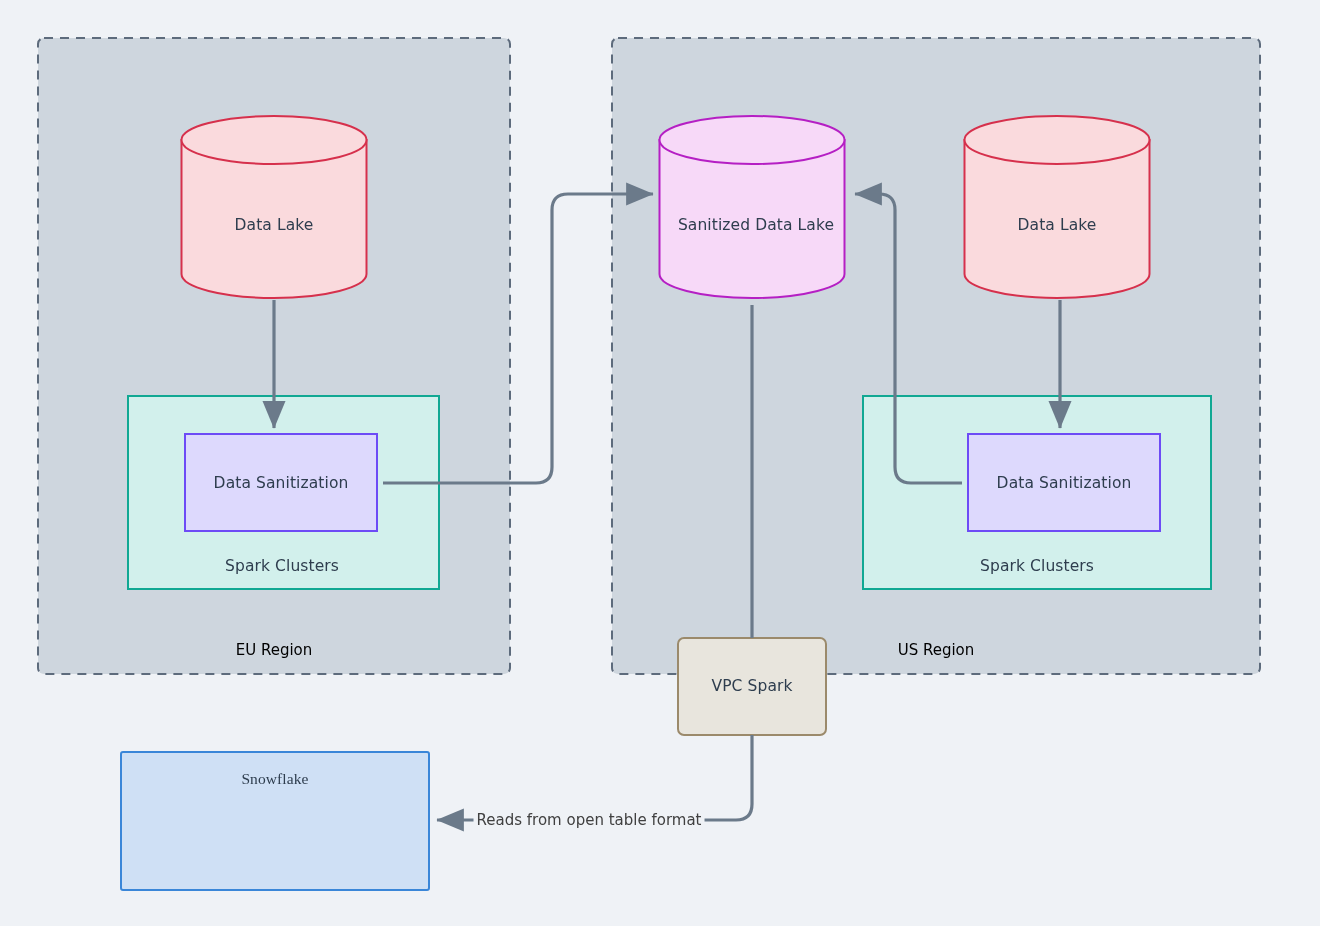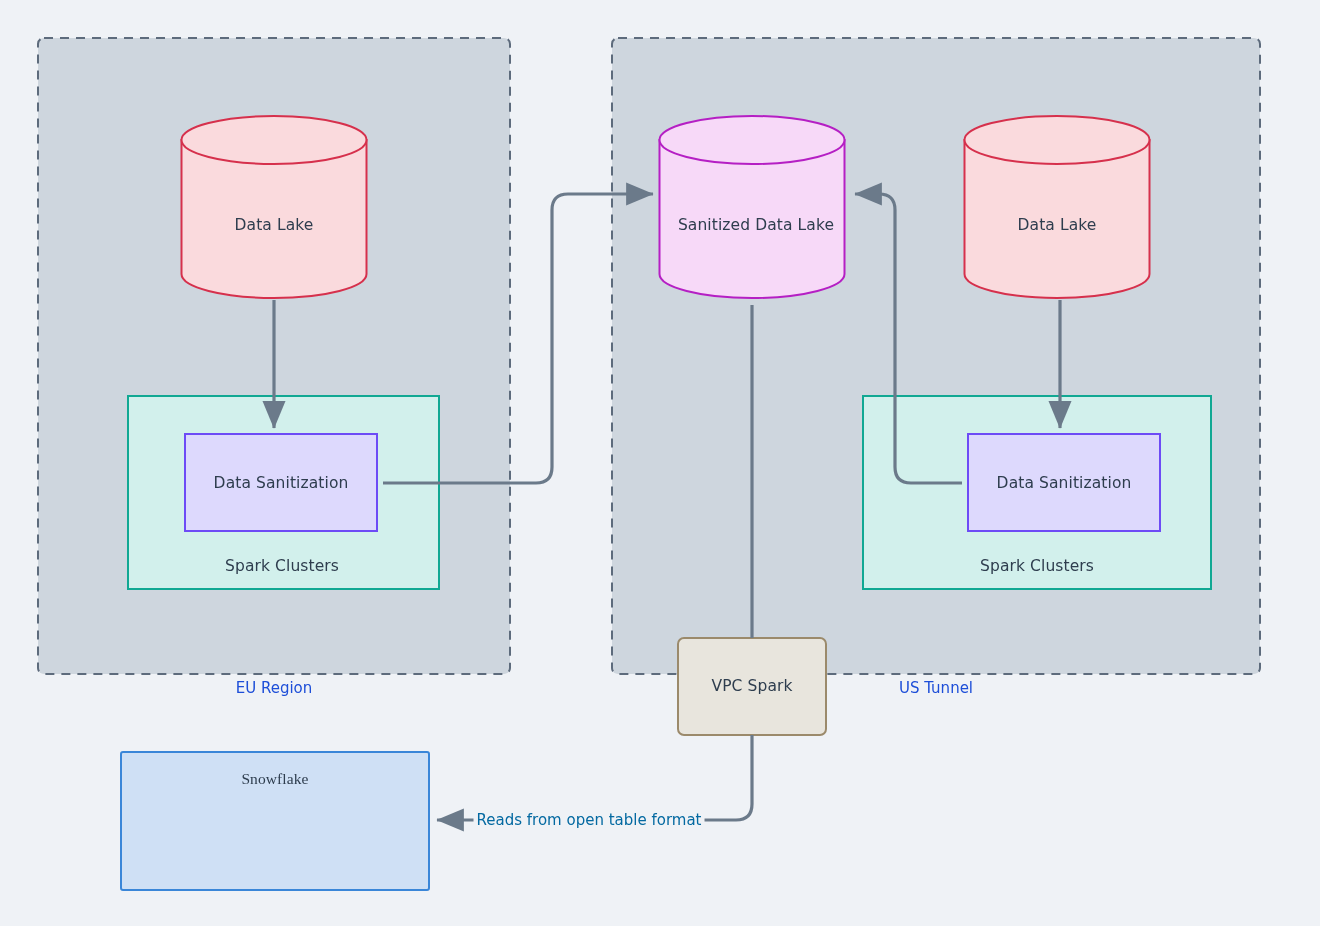--- a/index.html
+++ b/index.html
@@ -25,29 +25,28 @@
     font-size: 15.5px;
     color: #2e3d4e;
     letter-spacing: 0.1px;
     white-space: nowrap;
     transform: translate(-50%, -50%);
     pointer-events: none;
   }
   .region-label {
     position: absolute;
     font-size: 15px;
-    color: #1d4ed8;
+    color: #000000;
     white-space: nowrap;
     transform: translate(-50%, -50%);
-    margin-top: 38px;
   }
   .edge-label {
     position: absolute;
     font-size: 15px;
-    color: #0369a1;
+    color: #404040;
     white-space: nowrap;
     transform: translate(-50%, -50%);
     background: #eff2f6;
     padding: 0 3px;
   }
 </style>
 </head>
 <body>
 
 <div id="canvas">
@@ -107,17 +106,17 @@
   <div class="node-label" id="lbl-spark-0" style="left: 282px; top: 566px;">Spark Clusters</div>
   <div class="node-label" id="lbl-spark-1" style="left: 1037px; top: 566px;">Spark Clusters</div>
 
   <div class="node-label" id="lbl-san-0" style="left: 281px; top: 483px;">Data Sanitization</div>
   <div class="node-label" id="lbl-san-1" style="left: 1064px; top: 483px;">Data Sanitization</div>
 
   <div class="node-label" id="lbl-box-0" style="left: 752px; top: 686px;">VPC Spark</div>
   <div class="node-label" id="lbl-box-1" style="left: 275px; top: 779px; font-family: Liberation Serif, serif;">Snowflake</div>
 
   <div class="region-label" id="lbl-region-0" style="left: 274px; top: 650px;">EU Region</div>
-  <div class="region-label" id="lbl-region-1" style="left: 936px; top: 650px;">US Tunnel</div>
+  <div class="region-label" id="lbl-region-1" style="left: 936px; top: 650px;">US Region</div>
 
   <div class="edge-label" id="lbl-edge-reads" style="left: 589px; top: 820px;">Reads from open table format</div>
 
 </div>
 
 </body></html>

